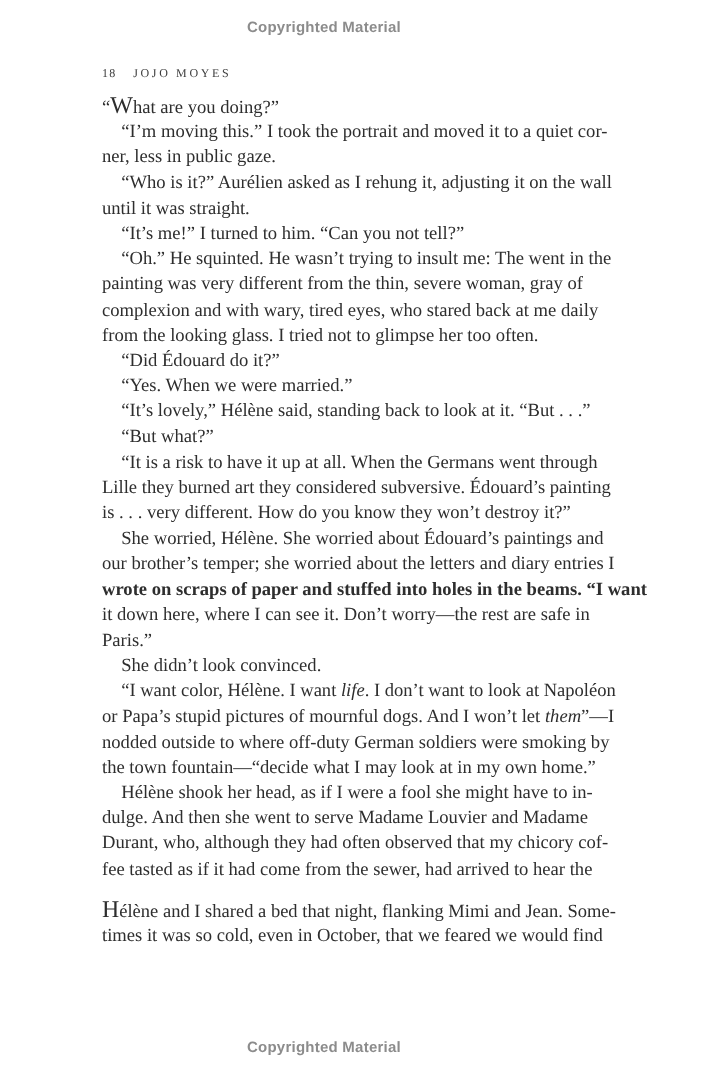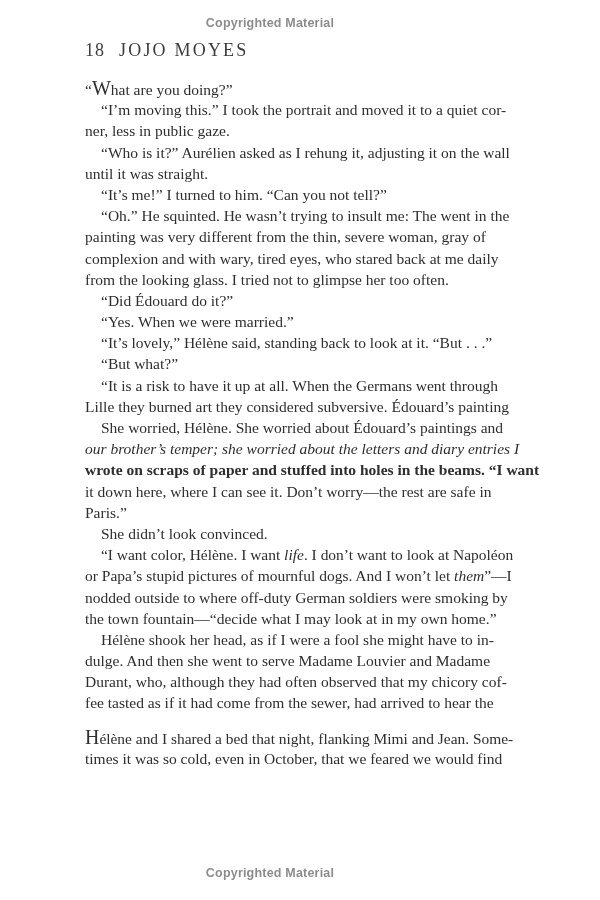--- a/index.html
+++ b/index.html
@@ -17,22 +17,22 @@
     font-family: "Liberation Sans", sans-serif;
     font-size: 12.5px;
     font-weight: bold;
     letter-spacing: 0.2px;
     color: var(--wm-color, #8c8c8c);
   }
   .watermark.top { top: 16px; }
   .watermark.bottom { top: 866px; }
   .running-header {
     position: absolute;
-    left: 85px; top: 40px;
-    font-size: 18px;
+    left: 85px; top: 56px;
+    font-size: 10px;
     letter-spacing: 2.2px;
     color: var(--header-color, #3c3c3c);
   }
   .running-header .pagenum { margin-right: 14px; letter-spacing: 1px; }
   .page-body {
     position: absolute;
     left: 85px; top: 78px;
     width: 428px;
     font-size: 15.5px;
     line-height: 21.2px;
@@ -68,22 +68,23 @@
       <div class="line just" style="transform: scaleX(1);"><span class="ind"></span><span>“Oh.” He squinted. He wasn’t trying to insult me: The went in the</span></div>
       <div class="line just" style="transform: scaleX(1);"><span>painting was very different from the thin, severe woman, gray of</span></div>
       <div class="line just" style="transform: scaleX(1);"><span>complexion and with wary, tired eyes, who stared back at me daily</span></div>
       <div class="line"><span>from the looking glass. I tried not to glimpse her too often.</span></div>
       <div class="line"><span class="ind"></span><span>“Did Édouard do it?”</span></div>
       <div class="line"><span class="ind"></span><span>“Yes. When we were married.”</span></div>
       <div class="line"><span class="ind"></span><span>“It’s lovely,” Hélène said, standing back to look at it. “But . . .”</span></div>
       <div class="line"><span class="ind"></span><span>“But what?”</span></div>
       <div class="line just" style="transform: scaleX(1);"><span class="ind"></span><span>“It is a risk to have it up at all. When the Germans went through</span></div>
       <div class="line just" style="transform: scaleX(1);"><span>Lille they burned art they considered subversive. Édouard’s painting</span></div>
+      <div class="line"><span>is . . . very different. How do you know they won’t destroy it?”</span></div>
       <div class="line just" style="transform: scaleX(1);"><span class="ind"></span><span>She worried, Hélène. She worried about Édouard’s paintings and</span></div>
-      <div class="line just" style="transform: scaleX(1); font-style: italic;"><span>our brother’s temper; she worried about the letters and diary entries I</span></div>
+      <div class="line just" style="transform: scaleX(1);"><span>our brother’s temper; she worried about the letters and diary entries I</span></div>
       <div class="line just" style="transform: scaleX(1); font-weight: bold;"><span>wrote on scraps of paper and stuffed into holes in the beams. “I want</span></div>
       <div class="line just" style="transform: scaleX(1);"><span>it down here, where I can see it. Don’t worry—the rest are safe in</span></div>
       <div class="line"><span>Paris.”</span></div>
       <div class="line"><span class="ind"></span><span>She didn’t look convinced.</span></div>
       <div class="line just" style="transform: scaleX(0.997669);"><span class="ind"></span><span>“I want color, Hélène. I want </span><span class="i">life</span><span>. I don’t want to look at Napoléon</span></div>
       <div class="line just" style="transform: scaleX(1);"><span>or Papa’s stupid pictures of mournful dogs. And I won’t let </span><span class="i">them</span><span>”—I</span></div>
       <div class="line just" style="transform: scaleX(1);"><span>nodded outside to where off-duty German soldiers were smoking by</span></div>
       <div class="line"><span>the town fountain—“decide what I may look at in my own home.”</span></div>
       <div class="line just" style="transform: scaleX(1);"><span class="ind"></span><span>Hélène shook her head, as if I were a fool she might have to in-</span></div>
       <div class="line just" style="transform: scaleX(1);"><span>dulge. And then she went to serve Madame Louvier and Madame</span></div>

